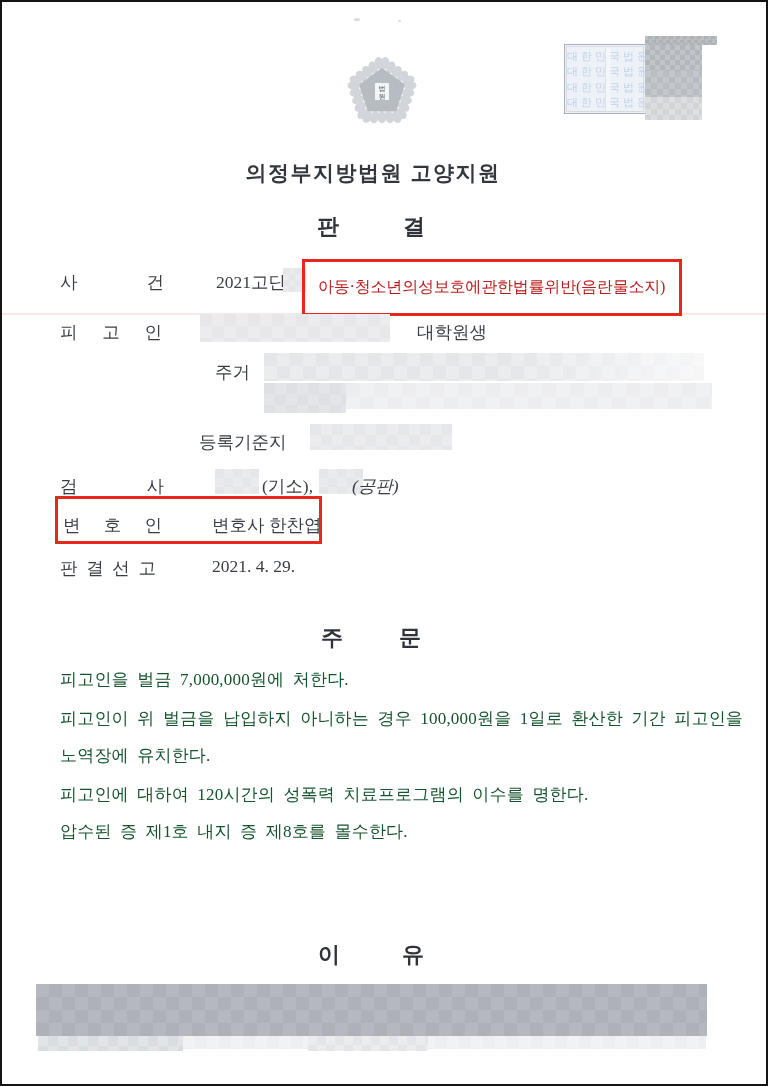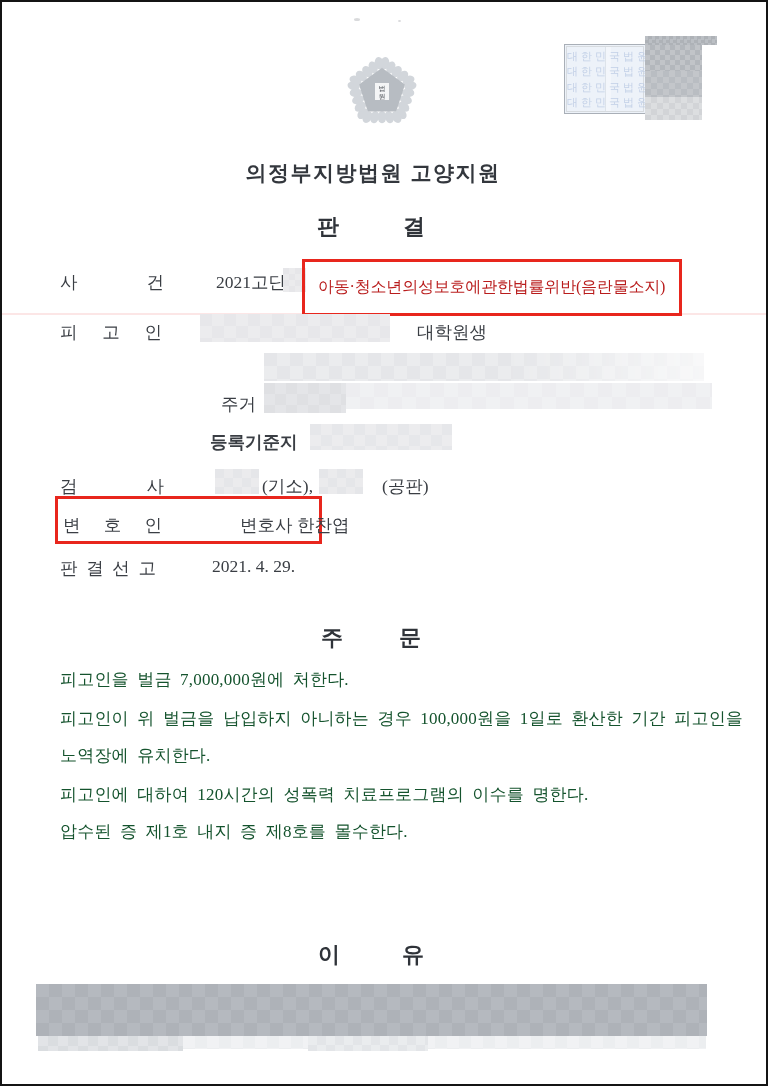--- a/index.html
+++ b/index.html
@@ -135,44 +135,44 @@
   </div>
 
   <div class="abs label-spread" style="left:58px;top:318px;width:102px;">
     <span>피</span>
     <span>고</span>
     <span>인</span>
   </div>
   <div class="abs pix" style="left:198px;top:312px;width:190px;height:28px;--c1:#ececee;--c2:#e7e7ea;--s:24px;"></div>
   <div class="abs field-text" style="left:415px;top:318px;">대학원생</div>
 
-  <div class="abs field-text" style="left:219px;top:358px;margin-top:32px;">주거</div>
+  <div class="abs field-text" style="left:213px;top:358px;">주거</div>
   <div class="abs pix fadeR" style="left:262px;top:351px;width:440px;height:28px;--c1:#ebecee;--c2:#e5e6e9;--s:26px;"></div>
   <div class="abs pix" style="left:262px;top:381px;width:82px;height:30px;--c1:#e4e5e8;--c2:#dfe0e3;--s:22px;"></div>
   <div class="abs pix" style="left:344px;top:381px;width:366px;height:26px;--c1:#f0f1f3;--c2:#ededf0;--s:28px;"></div>
 
-  <div class="abs field-text" style="left:208px;top:428px;font-weight:bold;">등록기준지</div>
+  <div class="abs field-text" style="left:197px;top:428px;">등록기준지</div>
   <div class="abs pix" style="left:308px;top:422px;width:142px;height:26px;--c1:#ececee;--c2:#e6e7ea;--s:22px;"></div>
 
   <div class="abs label-spread" style="left:58px;top:472px;width:104px;">
     <span>검</span>
     <span>사</span>
   </div>
   <div class="abs pix" style="left:213px;top:467px;width:44px;height:25px;--c1:#ebebed;--c2:#e5e6e9;--s:18px;"></div>
   <div class="abs field-text" style="left:260px;top:472px;">(기소),</div>
   <div class="abs pix" style="left:317px;top:467px;width:44px;height:25px;--c1:#ebebed;--c2:#e5e6e9;--s:18px;"></div>
-  <div class="abs field-text" style="left:380px;top:472px;">(공판)</div>
+  <div class="abs field-text" style="left:350px;top:472px;font-style:italic;">(공판)</div>
 
   <div class="abs red-box" style="left:53px;top:494px;width:267px;height:48px;"></div>
   <div class="abs label-spread" style="left:61px;top:511px;width:99px;">
     <span>변</span>
     <span>호</span>
     <span>인</span>
   </div>
-  <div class="abs field-text" style="left:210px;top:511px;margin-left:28px;">변호사 한찬엽</div>
+  <div class="abs field-text" style="left:210px;top:511px;">변호사 한찬엽</div>
 
   <div class="abs label-spread" style="left:58px;top:554px;width:96px;">
     <span>판</span>
     <span>결</span>
     <span>선</span>
     <span>고</span>
   </div>
   <div class="abs field-text" style="left:210px;top:554px;">2021. 4. 29.</div>
 
   <div class="abs big-heading" style="top:621px;">

